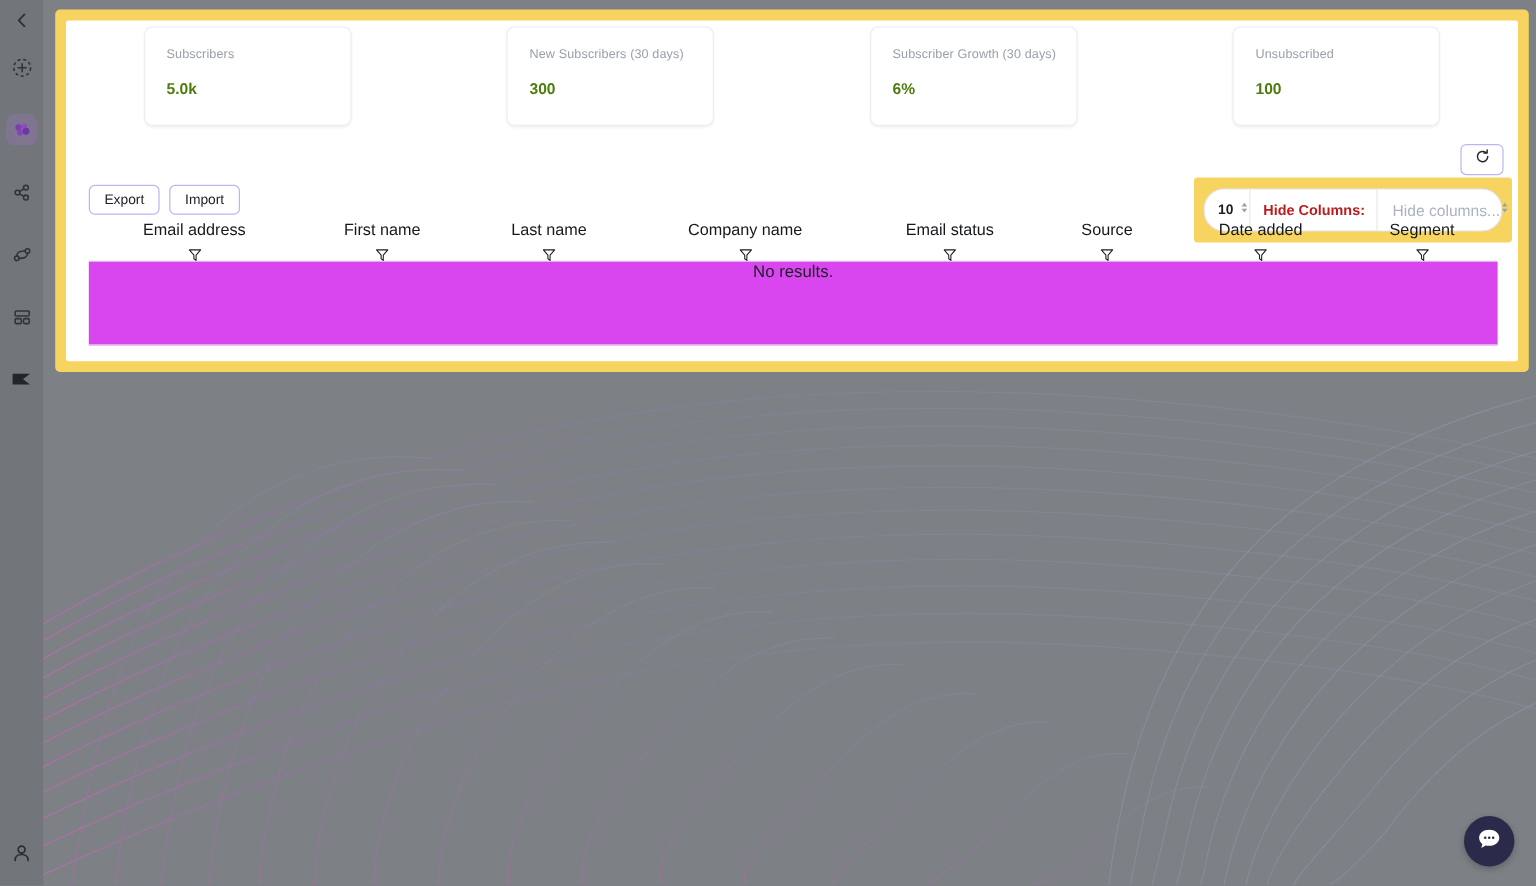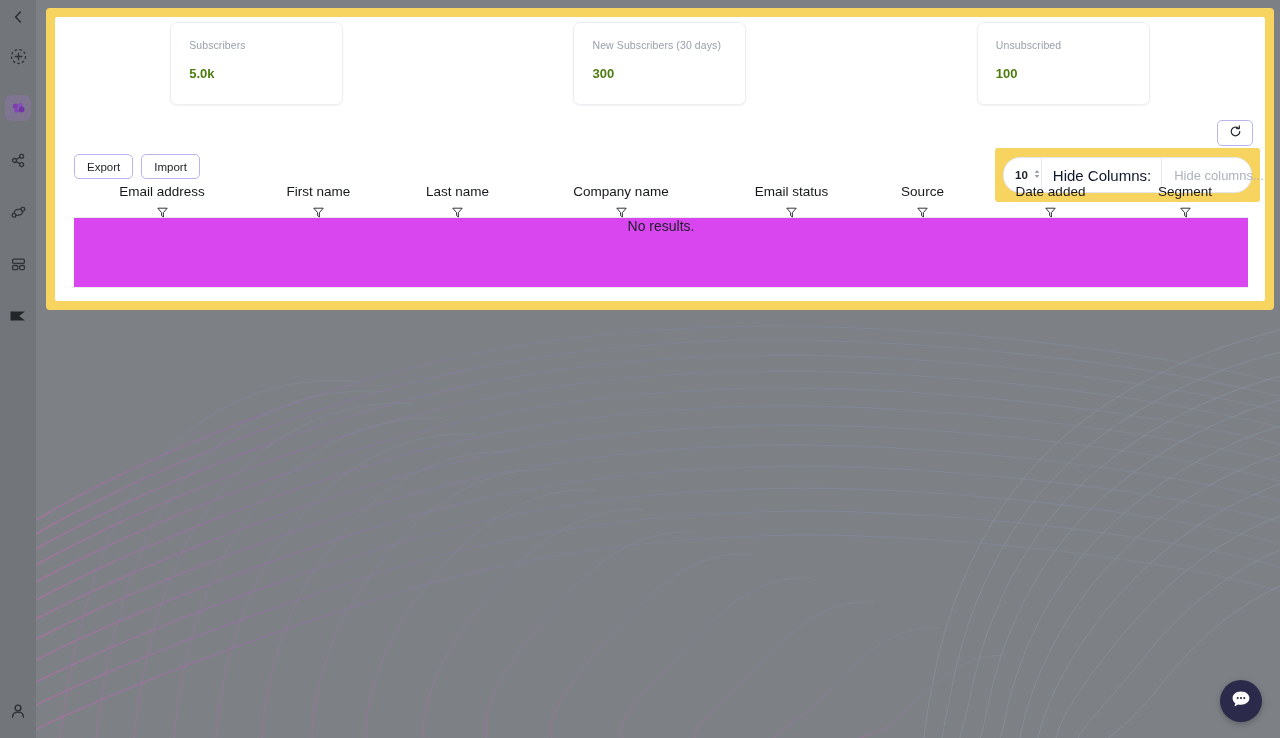--- a/index.html
+++ b/index.html
@@ -128,21 +128,21 @@
     display: flex; align-items: center;
   }
   .num-field {
     width: 50px; height: 34px;
     display: flex; align-items: center; gap: 5px;
     padding-left: 11px;
     border-right: 1px solid #e6e8ec;
   }
   .num-val { font-size: 11.5px; color: #1b1f26; font-weight: 600; }
   .hc-label {
-    font-size: 15px; color: #0f172a; font-weight: 400;
+    font-size: 12px; color: #b91c1c; font-weight: 700;
     padding: 0 10px 0 11px; white-space: nowrap;
   }
   .hc-select {
     flex: 1; height: 34px;
     border-left: 1px solid #e6e8ec;
     display: flex; align-items: center; justify-content: space-between;
     padding: 0 10px 0 12px;
   }
   .hc-placeholder { font-size: 13px; color: #adb3bc; white-space: nowrap; }
 
@@ -341,20 +341,26 @@
           </div>
         </div>
         <div class="stat-card-wrap">
           <div class="stat-card">
             <div class="stat-label">New Subscribers (30 days)</div>
             <div class="stat-value">300</div>
           </div>
         </div>
         <div class="stat-card-wrap">
           <div class="stat-card">
+            <div class="stat-label">Subscriber Growth (30 days)</div>
+            <div class="stat-value">6%</div>
+          </div>
+        </div>
+        <div class="stat-card-wrap">
+          <div class="stat-card">
             <div class="stat-label">Unsubscribed</div>
             <div class="stat-value">100</div>
           </div>
         </div>
       </div>
 
       <div class="refresh-btn">
         <span>
           <svg width="13" height="13" viewBox="0 0 13 13">
             <path d="M10.8 6.5 A4.3 4.3 0 1 1 9.3 3.2" fill="none" stroke="#25282d" stroke-width="1.25" stroke-linecap="round"></path>

